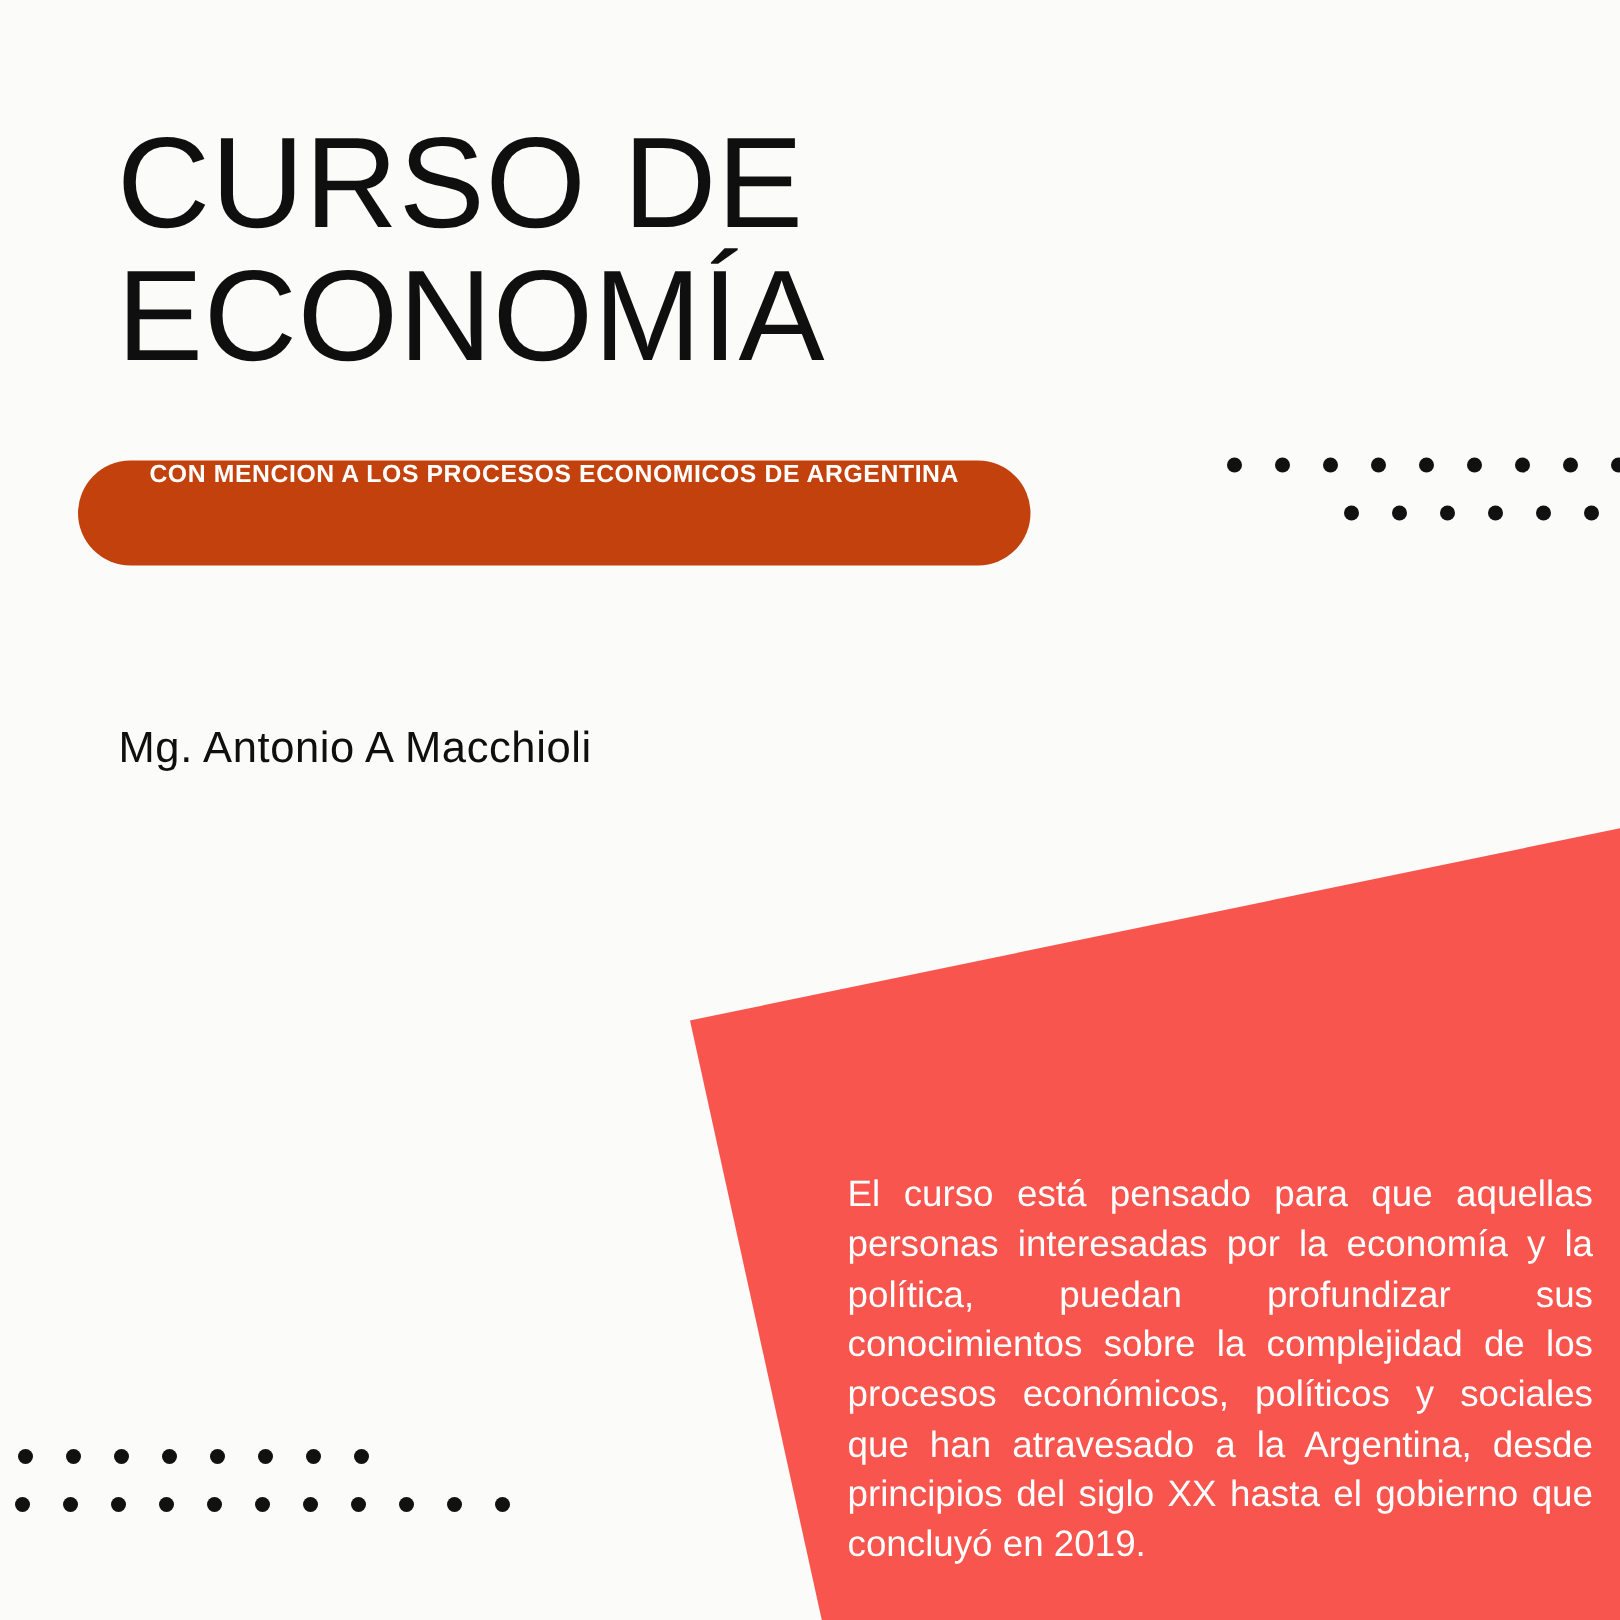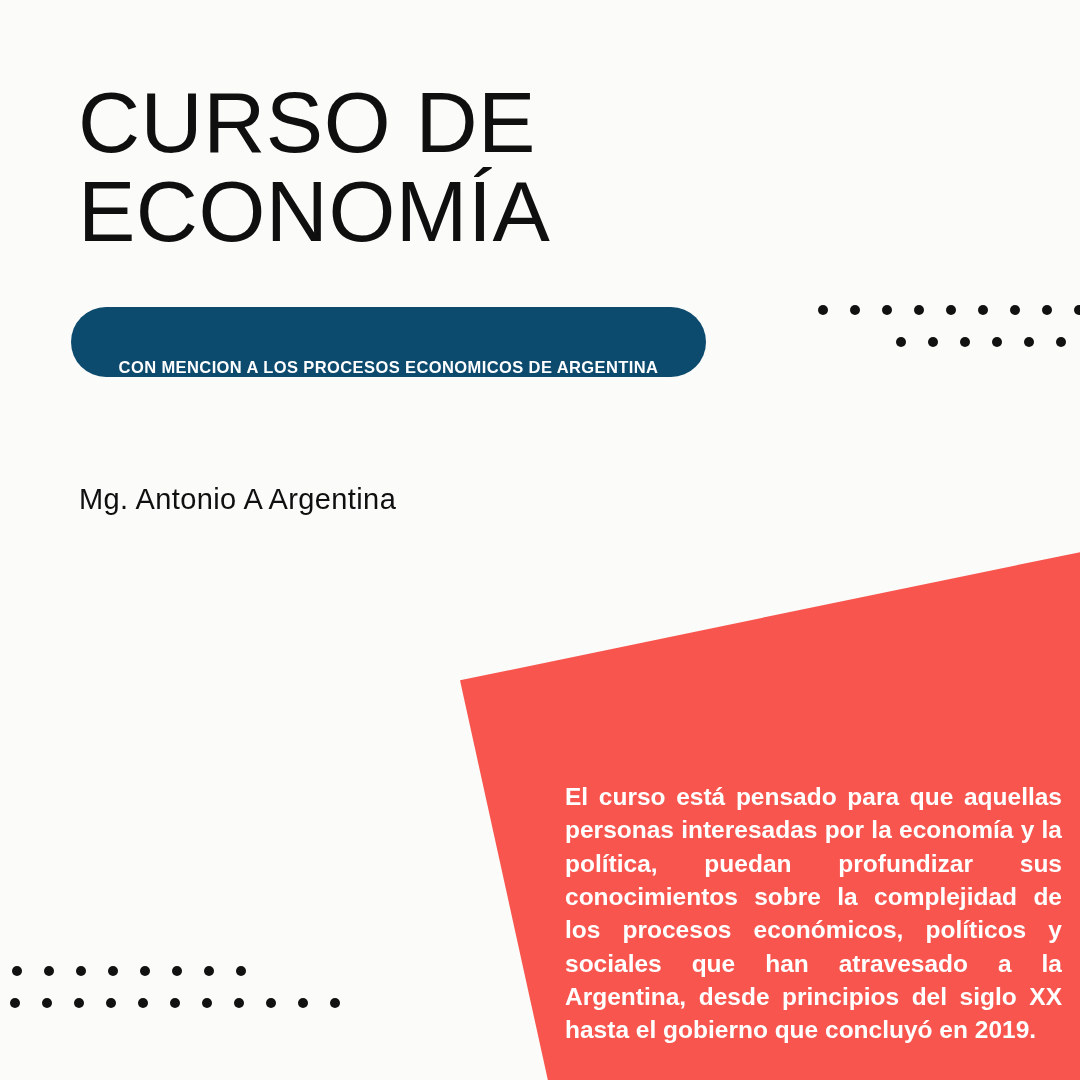--- a/index.html
+++ b/index.html
@@ -32,28 +32,28 @@
     font-weight: 400;
     letter-spacing: 0.5px;
     color: #0f0f0f;
     text-transform: uppercase;
     white-space: pre-line;
   }
 
   
   .pill {
     position: absolute;
-    left: 71px;
+    left: 52px;
     top: 307px;
     width: 635px;
     height: 70px;
-    background: #0c4a6e;
+    background: #c2410c;
     border-radius: 36px;
     display: flex;
-    align-items: flex-end;
+    align-items: flex-start;
     justify-content: center;
   }
   .pill-text {
     color: #ffffff;
     font-size: 16.5px;
     font-weight: bold;
     letter-spacing: 0.4px;
     text-transform: uppercase;
     text-align: center;
   }
@@ -134,36 +134,36 @@
   .panel-body {
     position: absolute;
     left: 565px;
     top: 780px;
     width: 497px;
     font-size: 24.5px;
     line-height: 1.36;
     color: #ffffff;
     text-align: justify;
     text-justify: inter-word;
-    font-weight: 700;
+    font-weight: 400;
   }
 </style>
 </head>
 <body>
 
 <div class="poster">
 
   <div class="title">CURSO DE ECONOMÍA</div>
 
   <div class="pill">
     <div class="pill-text">CON MENCION A LOS PROCESOS ECONOMICOS DE ARGENTINA</div>
   </div>
 
 
-  <div class="presenter-name">Mg. Antonio A Argentina</div>
+  <div class="presenter-name">Mg. Antonio A Macchioli</div>
 
   <div class="dots dots-top-right">
     <div class="dot-row">
       <span class="dot"></span>
       <span class="dot"></span>
       <span class="dot"></span>
       <span class="dot"></span>
       <span class="dot"></span>
       <span class="dot"></span>
       <span class="dot"></span>

